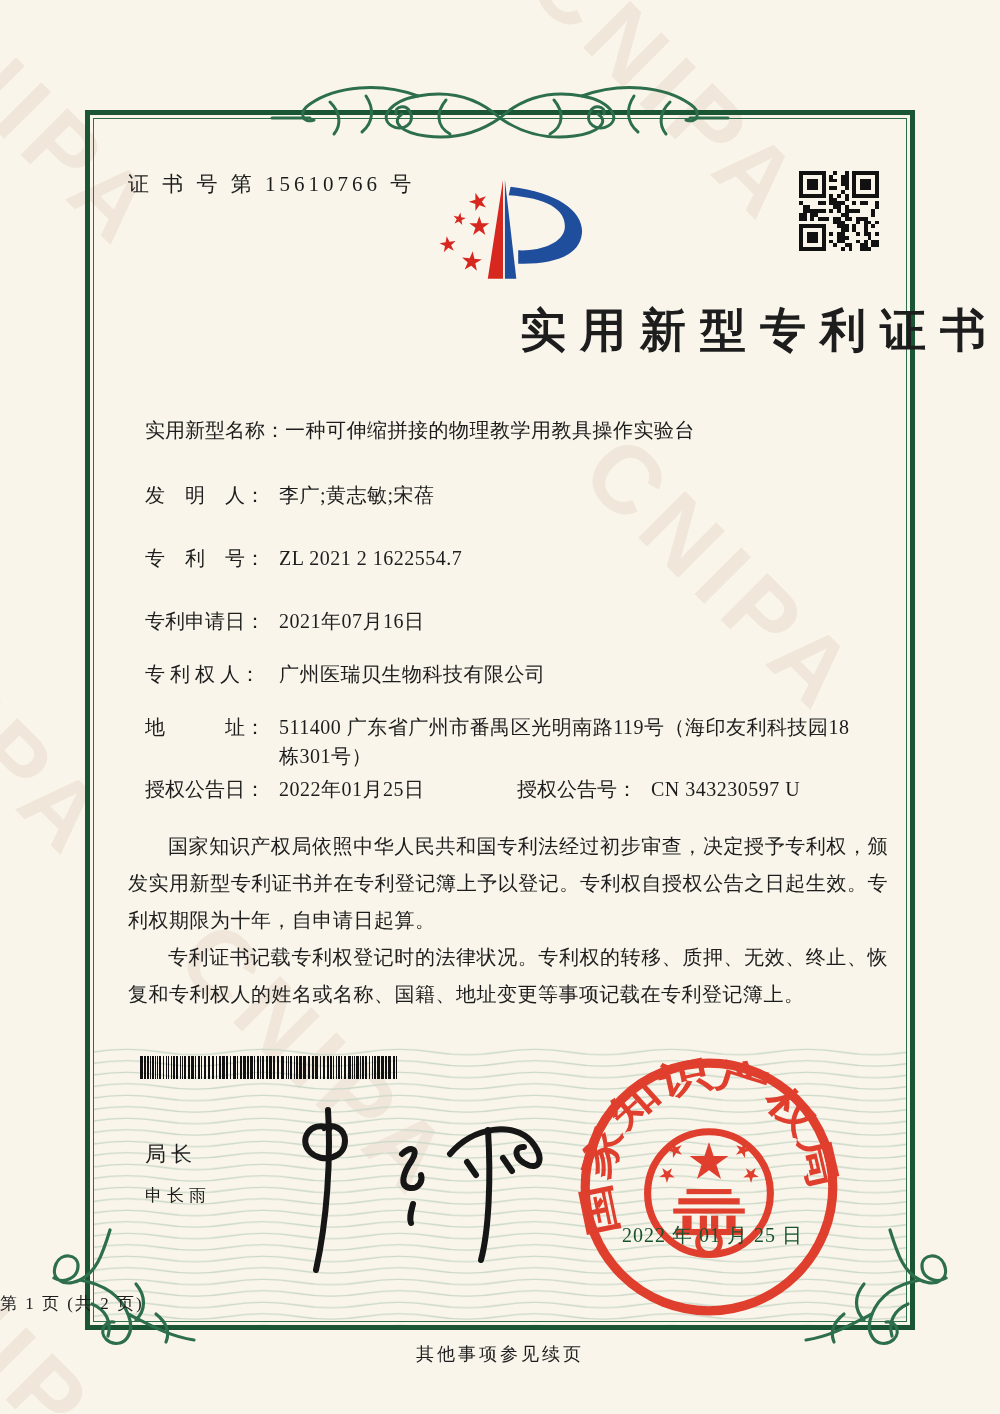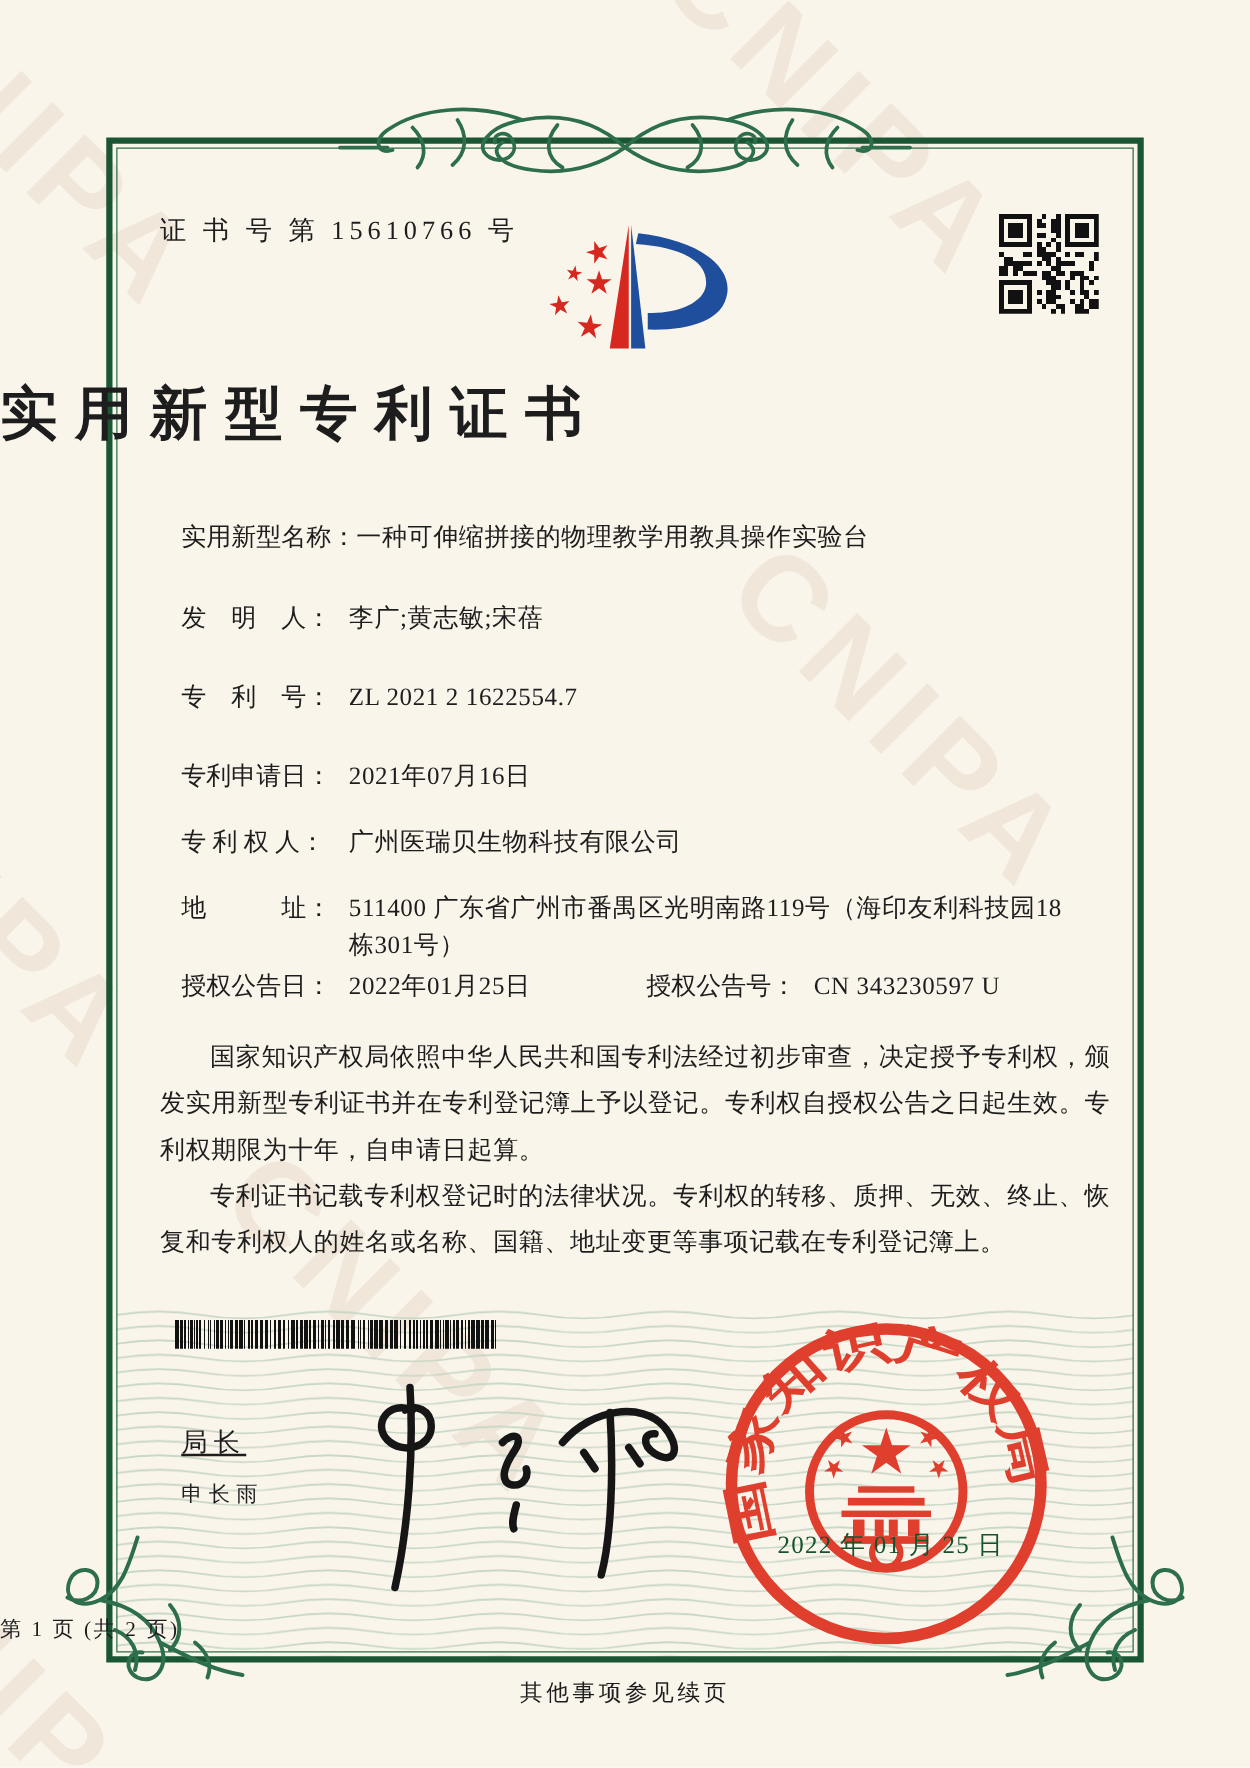--- a/index.html
+++ b/index.html
@@ -19,32 +19,32 @@
   .frame:after{content:"";position:absolute;left:3px;top:3px;right:3px;bottom:3px;
          border:1.5px solid #2e6e4a;}
   .ornament-top{position:absolute;left:270px;top:74px;z-index:3;}
   .ornament-corner{position:absolute;top:1228px;z-index:3;}
   .oc-left{left:52px;} .oc-right{left:798px;transform:scaleX(-1);}
   
   .content{position:absolute;left:0;top:0;width:948px;height:1414px;z-index:4;}
   .cert-no{position:absolute;left:128px;top:170px;font-size:21px;letter-spacing:4px;}
   .qr{position:absolute;left:799px;top:171px;width:80px;height:80px;}
   .logo{position:absolute;left:408px;top:162px;width:190px;height:132px;}
-  .title{position:absolute;left:0;top:300px;width:1000px;text-align:left;
+  .title{position:absolute;left:0;top:300px;width:1000px;text-align:right;
          font-size:46px;font-weight:bold;letter-spacing:14px;}
   .fields{position:absolute;left:145px;top:416px;width:718px;font-size:20px;}
   .frow{display:flex;line-height:29px;margin-bottom:34px;}
   .frow.mb36{margin-bottom:36px;} .frow.mb24{margin-bottom:24px;} .frow.mb4{margin-bottom:4px;}
   .flabel{flex:0 0 134px;white-space:nowrap;}
   .fvalue{flex:1 1 auto;letter-spacing:0.5px;}
   .fvalue.w238{flex:0 0 238px;}
   .body-text{position:absolute;left:128px;top:828px;width:760px;font-size:20px;}
   .body-text p{margin:0;line-height:37px;text-align:justify;text-indent:2em;letter-spacing:0.5px;}
   .barcode{position:absolute;left:140px;top:1056px;width:263px;height:23px;}
-  .sig-title{position:absolute;left:145px;top:1140px;font-size:21px;letter-spacing:5px;text-decoration:underline;}
+  .sig-title{position:absolute;left:145px;top:1140px;font-size:21px;letter-spacing:5px;}
   .sig-name{position:absolute;left:145px;top:1184px;font-size:17px;letter-spacing:5px;}
   .sig-svg{position:absolute;left:252px;top:1098px;}
   .seal{position:absolute;left:576px;top:1054px;width:266px;height:266px;opacity:0.96;}
   .seal-date{position:absolute;left:622px;top:1222px;font-size:20px;letter-spacing:1px;color:#14532d;z-index:5;}
   .page-info{position:absolute;left:0;top:1292px;width:1000px;text-align:left;
              font-size:17px;letter-spacing:2px;}
   .cont-note{position:absolute;left:0;top:1342px;width:1000px;text-align:center;
              font-size:18px;letter-spacing:3px;}
 </style>
 </head>

